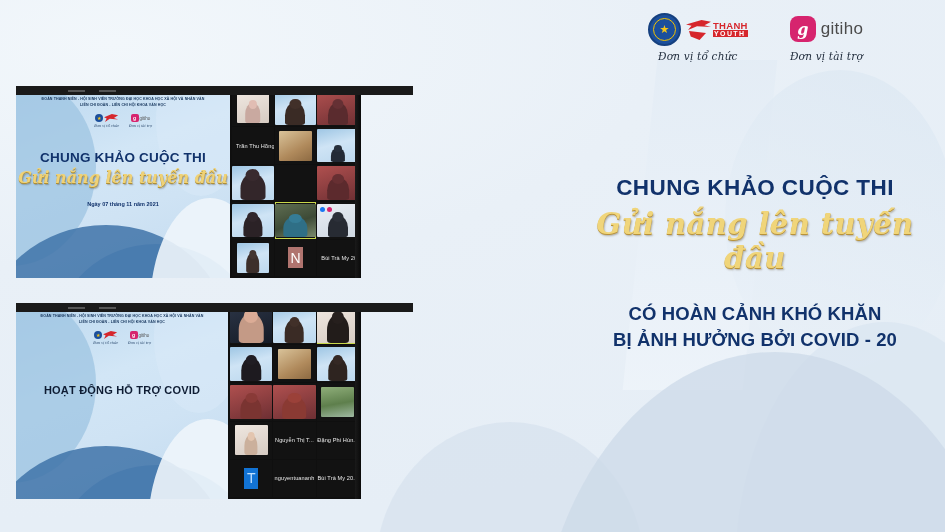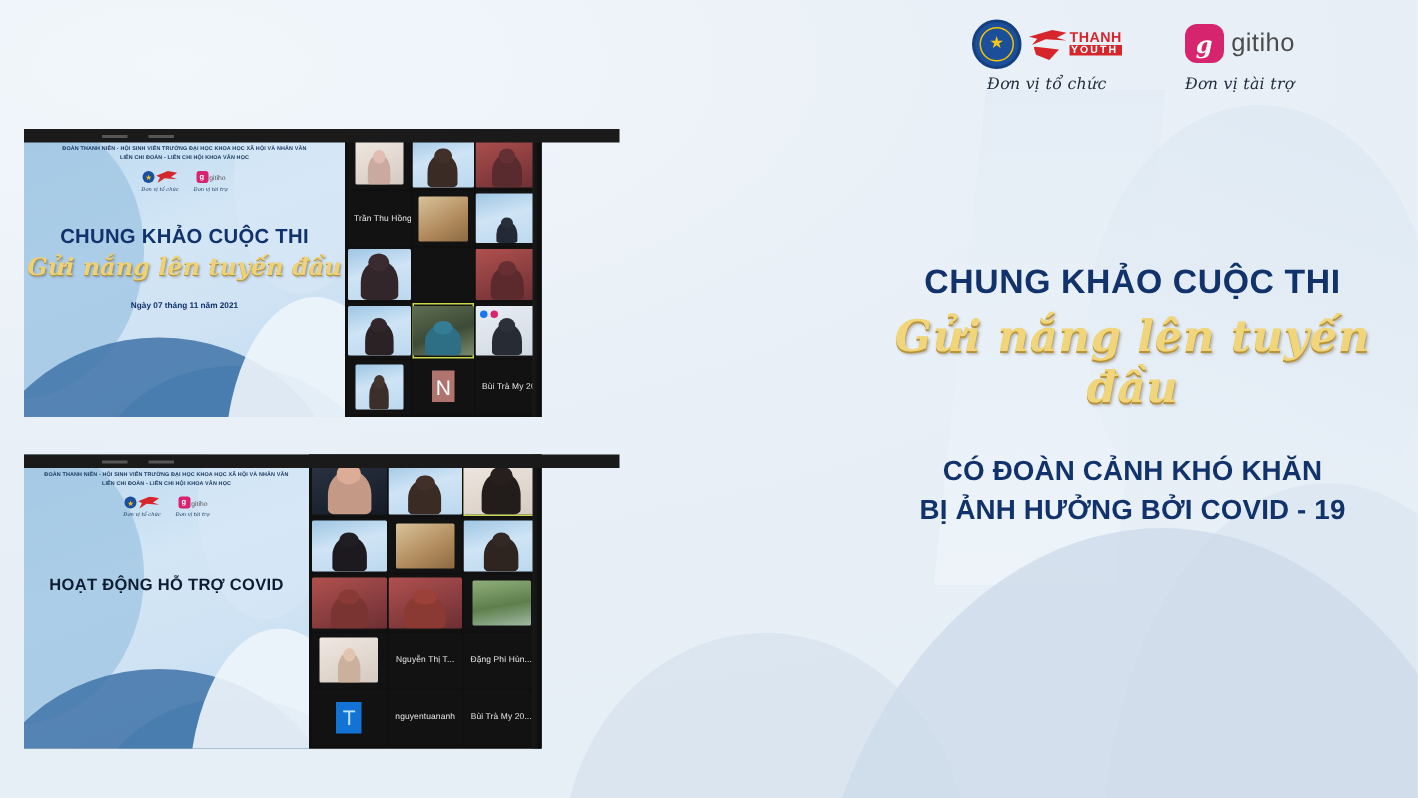--- a/index.html
+++ b/index.html
@@ -95,21 +95,21 @@
   #capture-top{left:16px;top:86px;width:345px;height:192px;}
   #capture-bottom{left:16px;top:303px;width:345px;height:196px;}
   .cap-inner{position:absolute;inset:0;display:flex;}
   
   .zoom-topbar{position:absolute;left:0;top:0;height:9px;width:100%;
     background:#1a1a1a;display:flex;align-items:center;gap:14px;padding-left:52px;z-index:4;}
   .zoom-topbar i{display:block;width:17px;height:2px;background:#555;}
   
   .slide{position:relative;overflow:hidden;background:#cfe3f3;}
   #capture-top .slide{width:214px;height:100%;}
-  #capture-bottom .slide{width:190px;height:100%;text-decoration:underline;}
+  #capture-bottom .slide{width:212px;height:100%;text-decoration:underline;}
   .slide-wash{position:absolute;inset:0;
     background:linear-gradient(160deg,#bcd8ef 0%,#d2e6f6 38%,#cfe3f4 62%,#c2daef 100%);}
   .sl-shape{position:absolute;}
   .sl-left-blue{left:-70px;top:-10px;width:150px;height:190px;background:#9dc4e2;opacity:.75;
     border-radius:0 55% 60% 0 / 0 50% 55% 0;}
   .sl-bot-dark{left:-30px;bottom:-52px;width:240px;height:105px;background:#3f73a8;opacity:.85;
     border-radius:50% 50% 0 0 / 100% 100% 0 0;}
   .sl-bot-mid{left:40px;bottom:-58px;width:200px;height:92px;background:#6d9fcd;opacity:.8;
     border-radius:50% 50% 0 0 / 100% 100% 0 0;}
   .sl-right-white{right:-40px;bottom:-30px;width:120px;height:110px;background:#eef5fb;opacity:.9;
@@ -208,22 +208,22 @@
     </div>
     <div class="sponsor-cap">Đơn vị tài trợ</div>
   </div>
 
 </div>
 
 <div id="hero">
   <div id="hero-line1">CHUNG KHẢO CUỘC THI</div>
   <div id="hero-script">Gửi nắng lên tuyến đầu</div>
   <div id="hero-body">
-    <div>CÓ ĐOÀN CẢNH KHÓ KHĂN</div>
-    <div>BỊ ẢNH HƯỞNG BỞI COVID - 19</div>
+    <div>CÓ HOÀN CẢNH KHÓ KHĂN</div>
+    <div>BỊ ẢNH HƯỞNG BỞI COVID - 20</div>
   </div>
 </div>
 
 <div class="cap" id="capture-top">
   <div class="zoom-topbar">
     <i></i>
     <i></i>
   </div>
   <div class="cap-inner">
 

